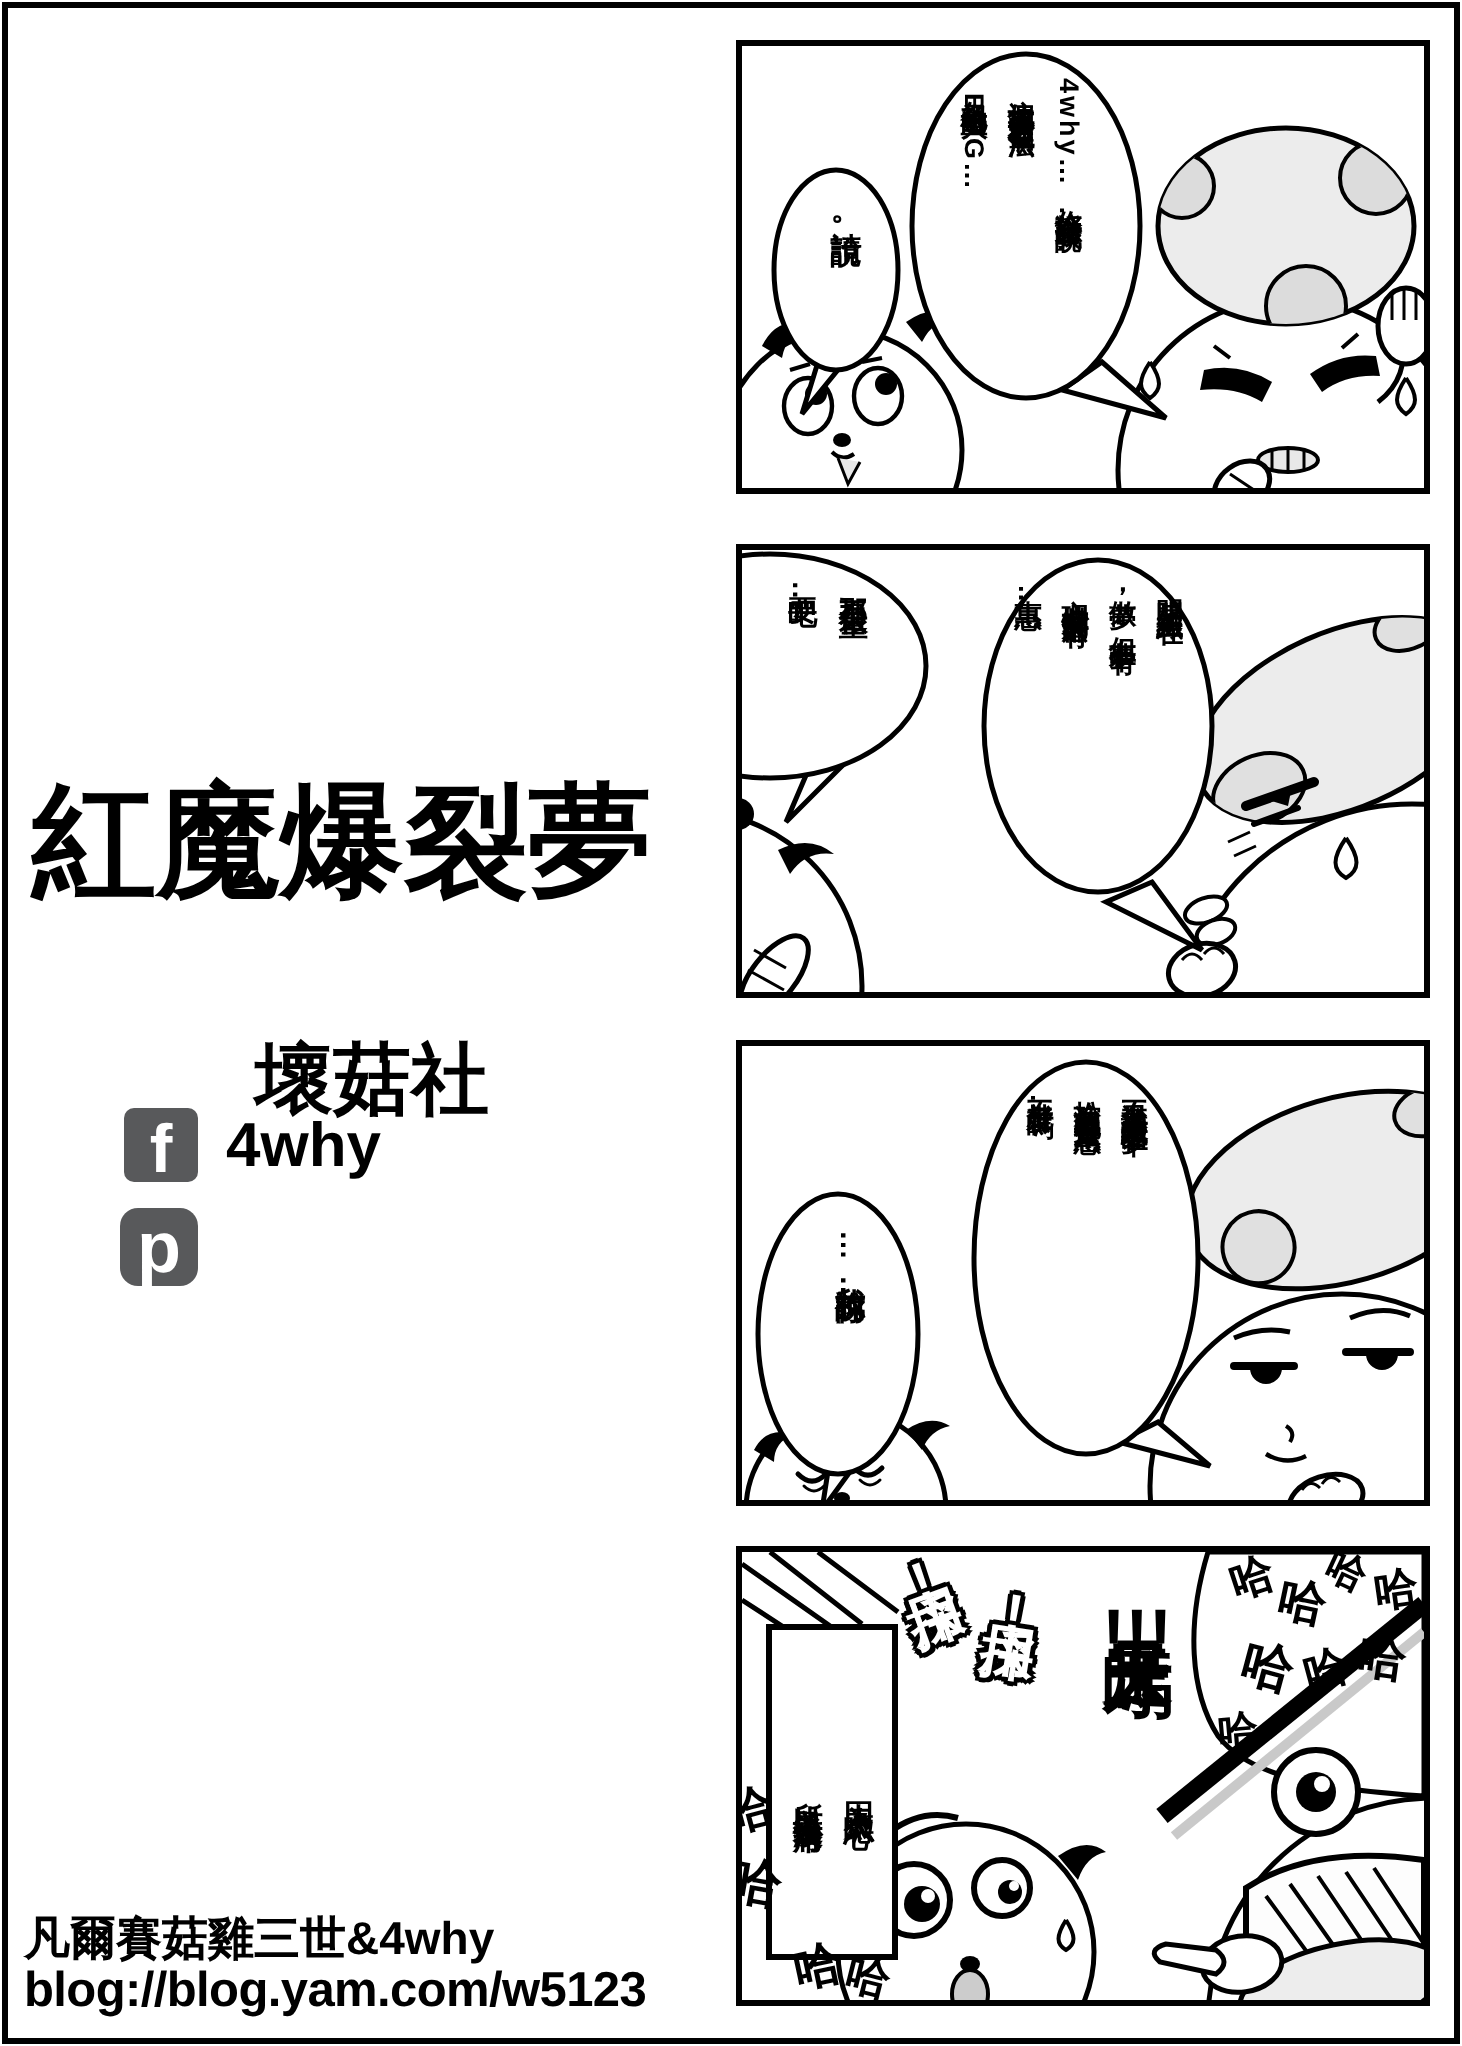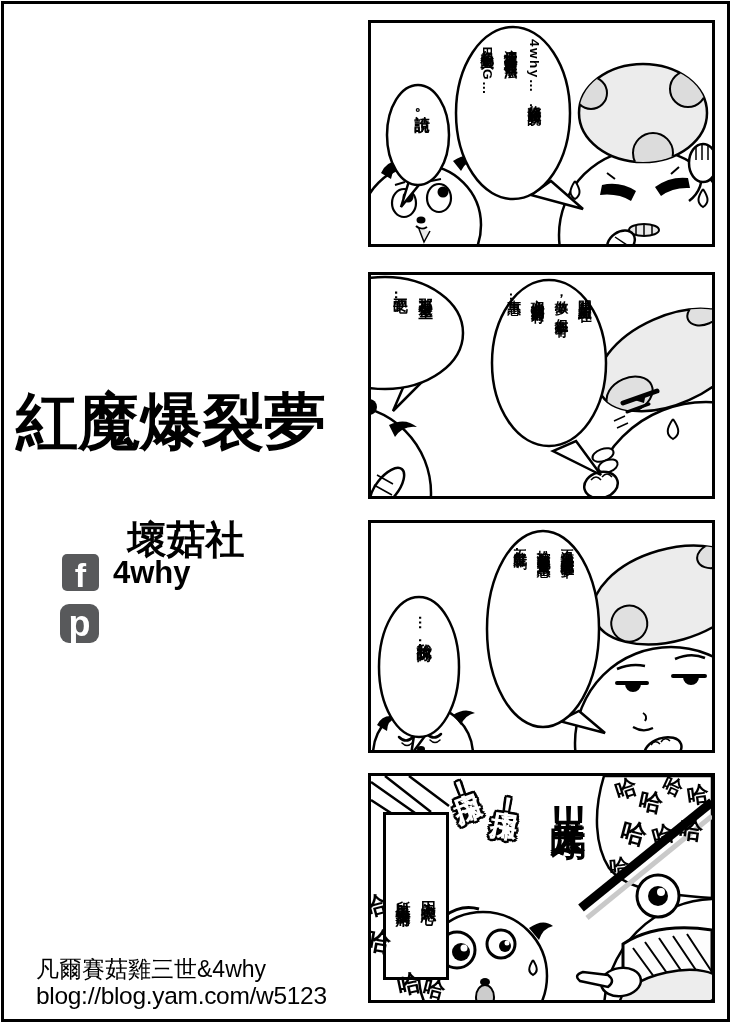--- a/index.html
+++ b/index.html
@@ -16,21 +16,21 @@
   .btext { position:absolute; font-size:13.5px; line-height:1.75; letter-spacing:1.5px; font-weight:600; }
 
   .title { position:absolute; left:16px; top:390px; width:340px; text-align:left;
            font-family:"Liberation Serif","DejaVu Serif",serif; font-weight:900; font-size:62px; line-height:1.05; }
   .subtitle { position:absolute; left:16px; top:484px; width:340px; text-align:center;
               font-weight:800; font-size:39px;margin-top:29px; }
   .social { position:absolute; display:flex; align-items:center; gap:14px; }
   .s-icon { display:flex; align-items:flex-end; justify-content:center; background:#58595b; color:#fff;
             font-weight:900; overflow:hidden; }
   .s-label { font-weight:800; font-size:31px; letter-spacing:0; }
-  .credit { position:absolute; left:36px; font-weight:400; }
+  .credit { position:absolute; left:12px; font-weight:700; }
 
   .caption-box { position:absolute; background:#fff; border:3px solid #000;
                  display:flex; align-items:center; justify-content:center; }
   .caption-text { font-size:15px; line-height:1.7; font-weight:800; letter-spacing:2px; }
   .shout { position:absolute; font-weight:900; font-size:35px; letter-spacing:2px; line-height:1; }
   .shout .marks { text-combine-upright:all; font-weight:900; }
   .sfx { position:absolute; text-orientation:upright; font-weight:900; font-size:27px; color:#fff; line-height:1;
          text-shadow:-2px -2px 0 #000, 2px -2px 0 #000, -2px 2px 0 #000, 2px 2px 0 #000,
                      -2.5px 0 0 #000, 2.5px 0 0 #000, 0 -2.5px 0 #000, 0 2.5px 0 #000; }
   .laugh { position:absolute; font-weight:900; color:#000; line-height:1; }

